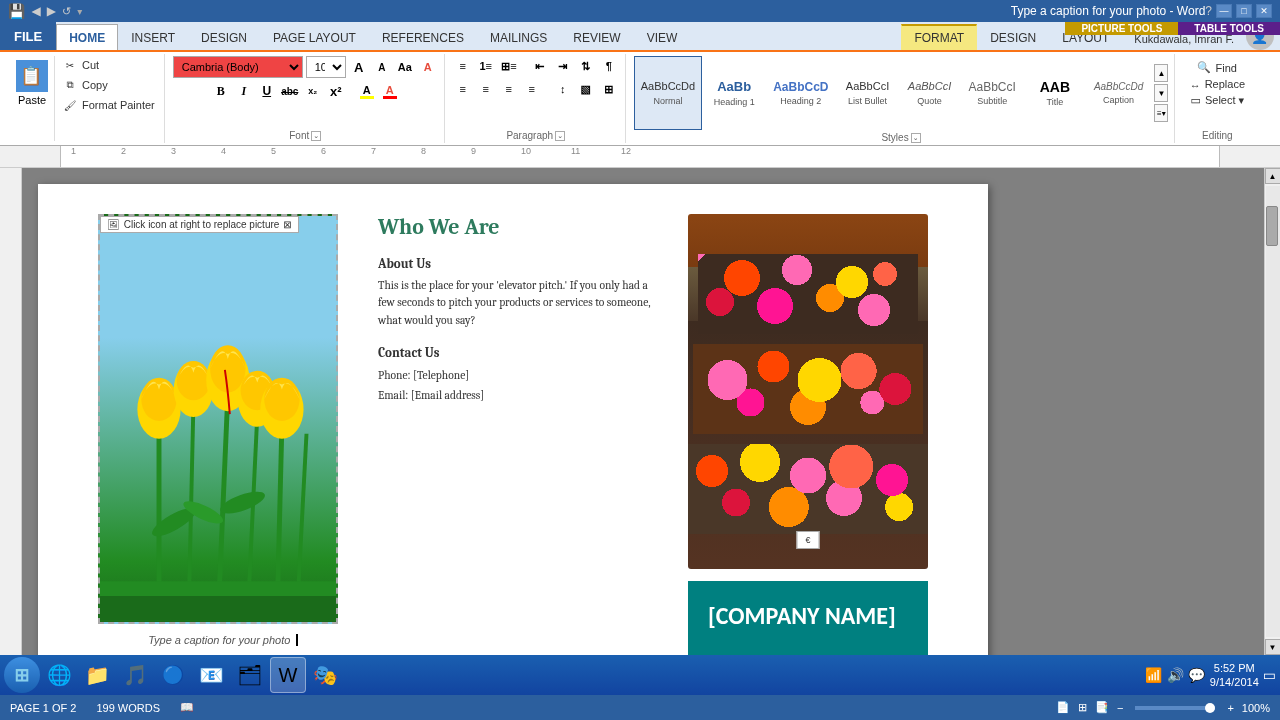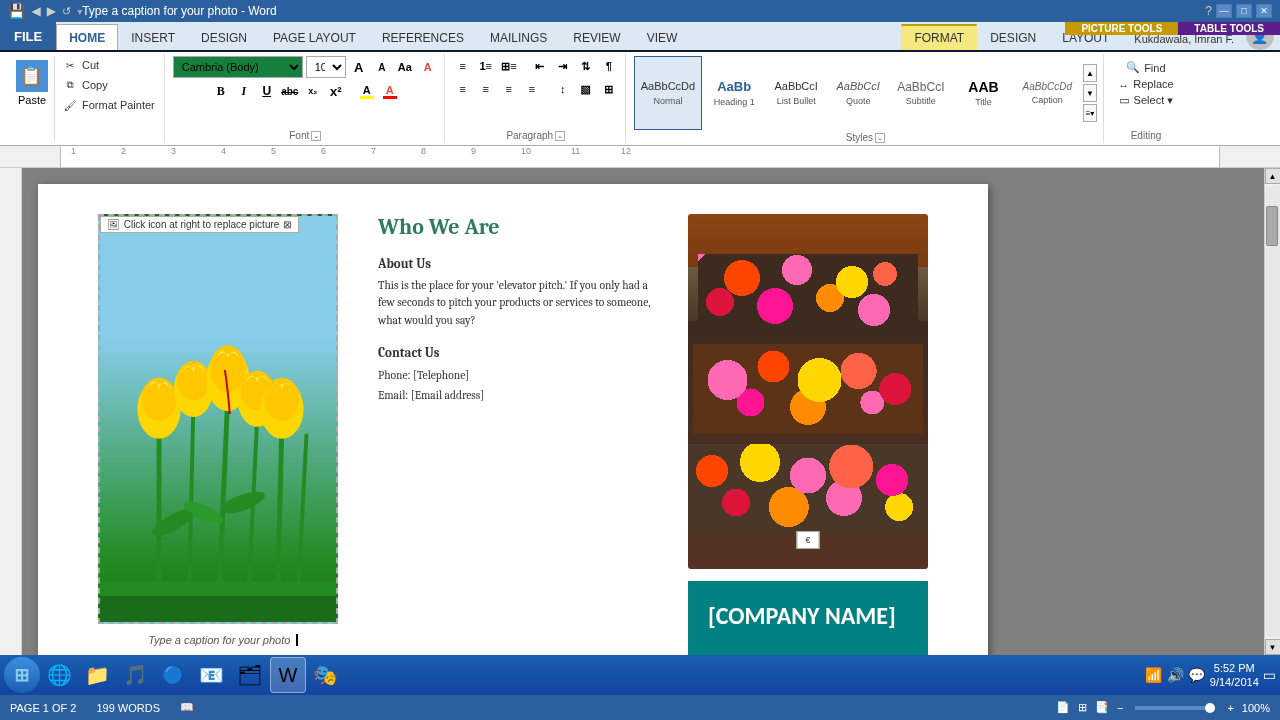--- a/index.html
+++ b/index.html
@@ -9,31 +9,31 @@
     .title-bar {
       background: #2c5f9e;
       height: 22px;
       display: flex;
       align-items: center;
       justify-content: space-between;
       padding: 0 8px;
       color: white;
       font-size: 12px;
     }
-    .title-bar-center { flex: 1; text-align: left; }
+    .title-bar-center { flex: 1; text-align: right; }
     .tb-btn { width: 16px; height: 14px; background: #5a8ac6; border: 1px solid #4a7ab6; display: flex; align-items: center; justify-content: center; font-size: 9px; color: white; cursor: pointer; }
 
     
     .ribbon-tabs {
       background: #dde8f5;
       height: 30px;
       display: flex;
       align-items: flex-end;
       padding-left: 0;
-      border-bottom: 2px solid #0f172a;
+      border-bottom: 2px solid #f97316;
     }
     .file-tab {
       background: #2c5f9e;
       color: white;
       padding: 5px 14px;
       font-size: 13px;
       font-weight: bold;
       height: 100%;
       display: flex;
       align-items: center;
@@ -136,21 +136,21 @@
       padding: 1px 3px;
     }
     .small-icon { width: 16px; height: 16px; display: inline-flex; align-items: center; justify-content: center; font-size: 10px; }
     .font-row { display: flex; align-items: center; gap: 3px; }
     .font-select {
       border: 1px solid #aaa;
       padding: 1px 4px;
       font-size: 11px;
       width: 130px;
       height: 22px;
-      background: #15803d;
+      background: #ef4444;
       cursor: pointer;
     }
     .font-size-select {
       border: 1px solid #aaa;
       padding: 1px 4px;
       font-size: 11px;
       width: 40px;
       height: 22px;
       background: white;
     }
@@ -597,20 +597,24 @@
   <div class="ribbon-group" style="min-width:400px;border-right:1px solid #ddd;">
     <div class="ribbon-group-content" style="align-items:center;">
       <div class="styles-gallery">
         <div class="style-item active">
           <span class="normal-style style-preview">AaBbCcDd</span>
           <span class="style-name">Normal</span>
         </div>
         <div class="style-item">
           <span class="h1-style style-preview">AaBb</span>
           <span class="style-name">Heading 1</span>
+        </div>
+        <div class="style-item">
+          <span class="h2-style style-preview">AaBbCcD</span>
+          <span class="style-name">Heading 2</span>
         </div>
         <div class="style-item">
           <span class="bullet-style style-preview">AaBbCcI</span>
           <span class="style-name">List Bullet</span>
         </div>
         <div class="style-item">
           <span class="quote-style style-preview">AaBbCcI</span>
           <span class="style-name">Quote</span>
         </div>
         <div class="style-item">

